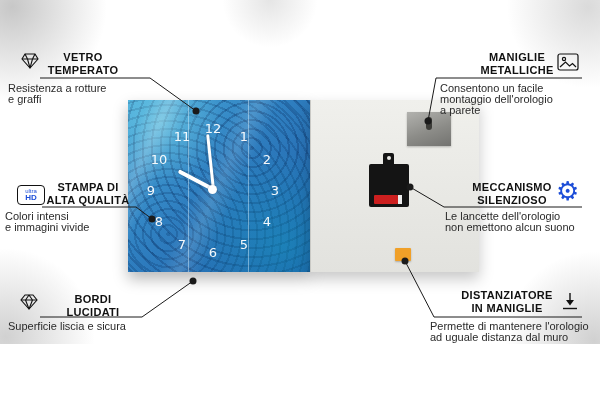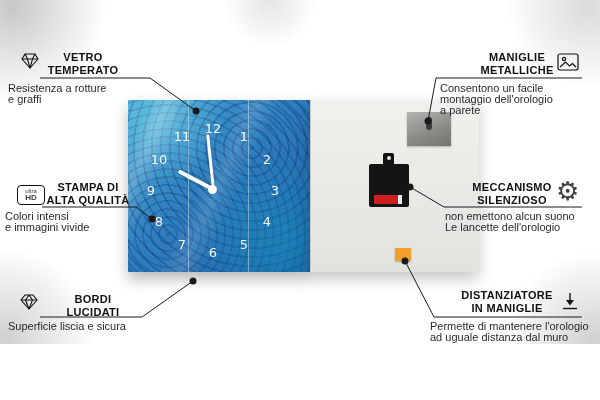--- a/index.html
+++ b/index.html
@@ -77,21 +77,21 @@
   .connectors polyline{fill:none;stroke:#1a1a1a;stroke-width:1;}
   .connectors circle{fill:#1a1a1a;}
 
   
   .co-title{position:absolute;z-index:10;font-weight:bold;font-size:11px;line-height:12.5px;
             letter-spacing:.3px;text-align:center;color:#111;}
   .co-title div{white-space:nowrap;}
   .co-desc{position:absolute;z-index:10;font-size:11px;line-height:11px;color:#2a2a2a;}
   .co-desc div{white-space:nowrap;}
   .co-desc.al{text-align:left;} .co-desc.ac{text-align:left;}
-  .co-icon{position:absolute;z-index:10;color:#404040;}
+  .co-icon{position:absolute;z-index:10;color:#1d4ed8;}
 
   .t-vetro{left:42px;top:51px;width:82px;}
   .d-vetro{left:8px;top:83px;width:118px;}
   .i-vetro{left:21px;top:53px;}
 
   .t-stampa{left:42px;top:181px;width:92px;}
   .d-stampa{left:5px;top:211px;width:118px;}
   .i-stampa{left:17px;top:185px;}
 
   .t-bordi{left:53px;top:293px;width:80px;}
@@ -234,22 +234,22 @@
     <div>montaggio dell'orologio</div>
     <div>a parete</div>
   </div>
 
   <span class="co-icon i-meccanismo">⚙</span>
   <div class="co-title t-meccanismo">
     <div>MECCANISMO</div>
     <div>SILENZIOSO</div>
   </div>
   <div class="co-desc ac d-meccanismo">
+    <div>Le lancette dell'orologio</div>
     <div>non emettono alcun suono</div>
-    <div>Le lancette dell'orologio</div>
   </div>
 
   <span class="co-icon i-distanziatore">
     <svg width="20" height="20" viewBox="0 0 20 20">
         <g stroke="#111" stroke-width="1.4" fill="none">
       <path d="M10,2 L10,10"></path>
       <polygon points="6,9 14,9 10,14.5" fill="#111" stroke="none"></polygon>
       <path d="M3,17.5 L17,17.5"></path>
     </g>
       </svg>

